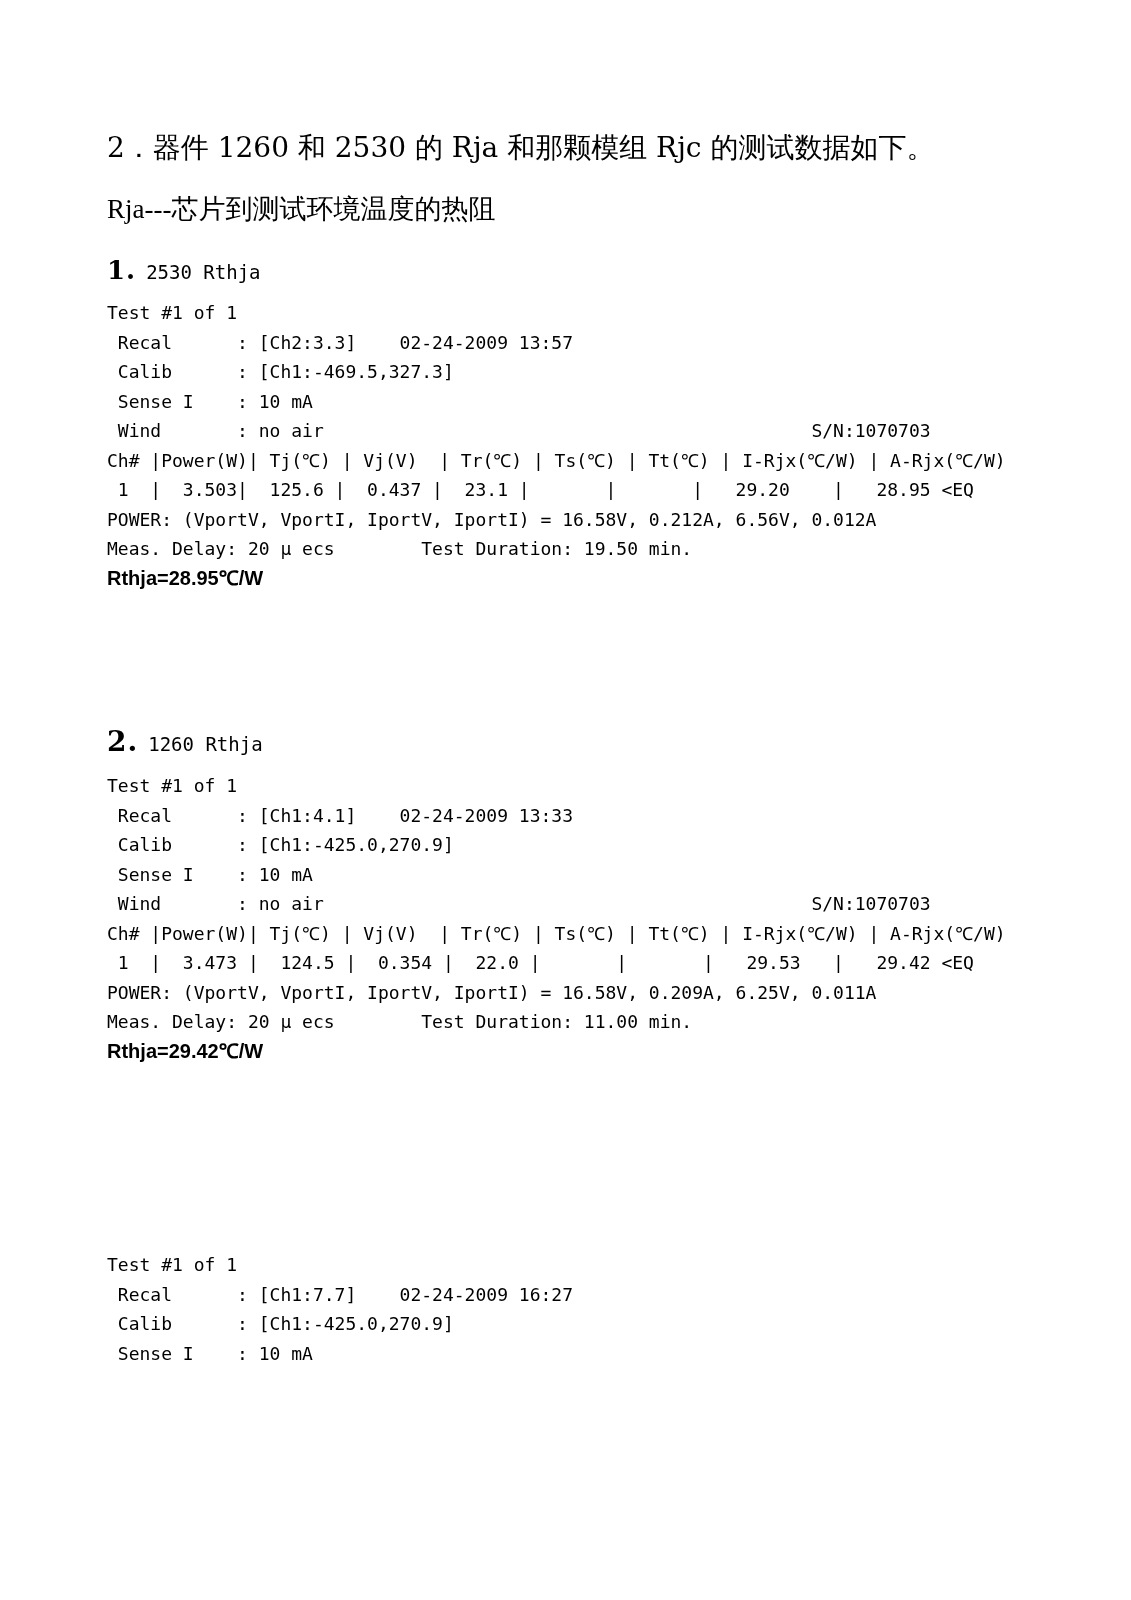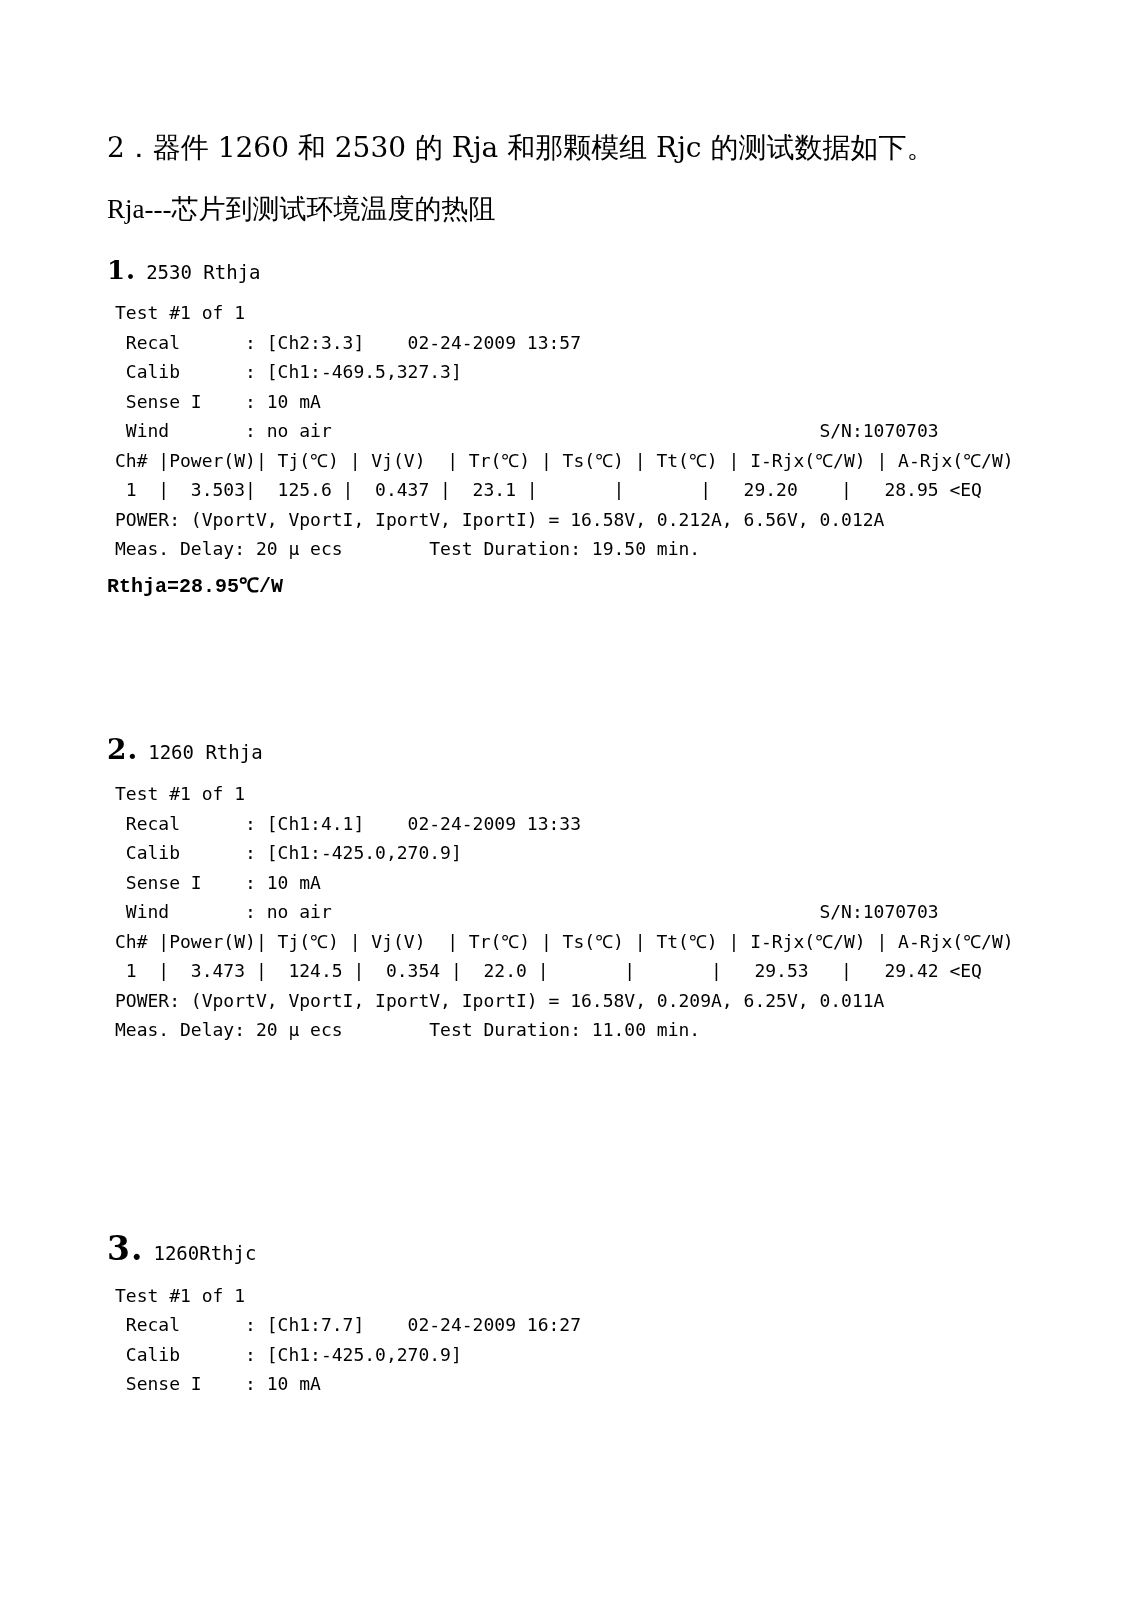--- a/index.html
+++ b/index.html
@@ -50,25 +50,25 @@
   .sec-name {
     font-family: "DejaVu Sans Mono", "Liberation Mono", monospace;
     font-size: 19px;
     margin-left: 10px;
     text-align: center;
   }
   .report {
     font-family: "DejaVu Sans Mono", "Liberation Mono", monospace;
     font-size: 18px;
     line-height: 29.5px;
-    margin: 8px;
+    margin: 0;
     white-space: pre;
   }
   .result {
-    font-family: Liberation Mono, monospace;
+    font-family: Liberation Sans, sans-serif;
     font-size: 20px;
     font-weight: 700;
     line-height: 29.5px;
     white-space: pre;
   }
   .sec2 { margin-top: 132px; }
   .sec3 { margin-top: 184px; }
 </style>
 </head>
 <body>
@@ -101,25 +101,23 @@
     </div>
     <pre class="report">Test #1 of 1
  Recal      : [Ch1:4.1]    02-24-2009 13:33
  Calib      : [Ch1:-425.0,270.9]
  Sense I    : 10 mA
  Wind       : no air                                             S/N:1070703
 Ch# |Power(W)| Tj(℃) | Vj(V)  | Tr(℃) | Ts(℃) | Tt(℃) | I-Rjx(℃/W) | A-Rjx(℃/W)
  1  |  3.473 |  124.5 |  0.354 |  22.0 |       |       |   29.53   |   29.42 &lt;EQ
 POWER: (VportV, VportI, IportV, IportI) = 16.58V, 0.209A, 6.25V, 0.011A
 Meas. Delay: 20 μ ecs        Test Duration: 11.00 min.</pre>
+    <div class="result">Rthja=29.42℃/W</div>
   </section>
 
   <section class="sec sec3">
-    <div class="sec-title">
-      <span class="marker m3">3.</span><span class="sec-name">1260Rthjc</span>
-    </div>
     <pre class="report">Test #1 of 1
  Recal      : [Ch1:7.7]    02-24-2009 16:27
  Calib      : [Ch1:-425.0,270.9]
  Sense I    : 10 mA</pre>
   </section>
 
 </div>
 
 </body></html>

